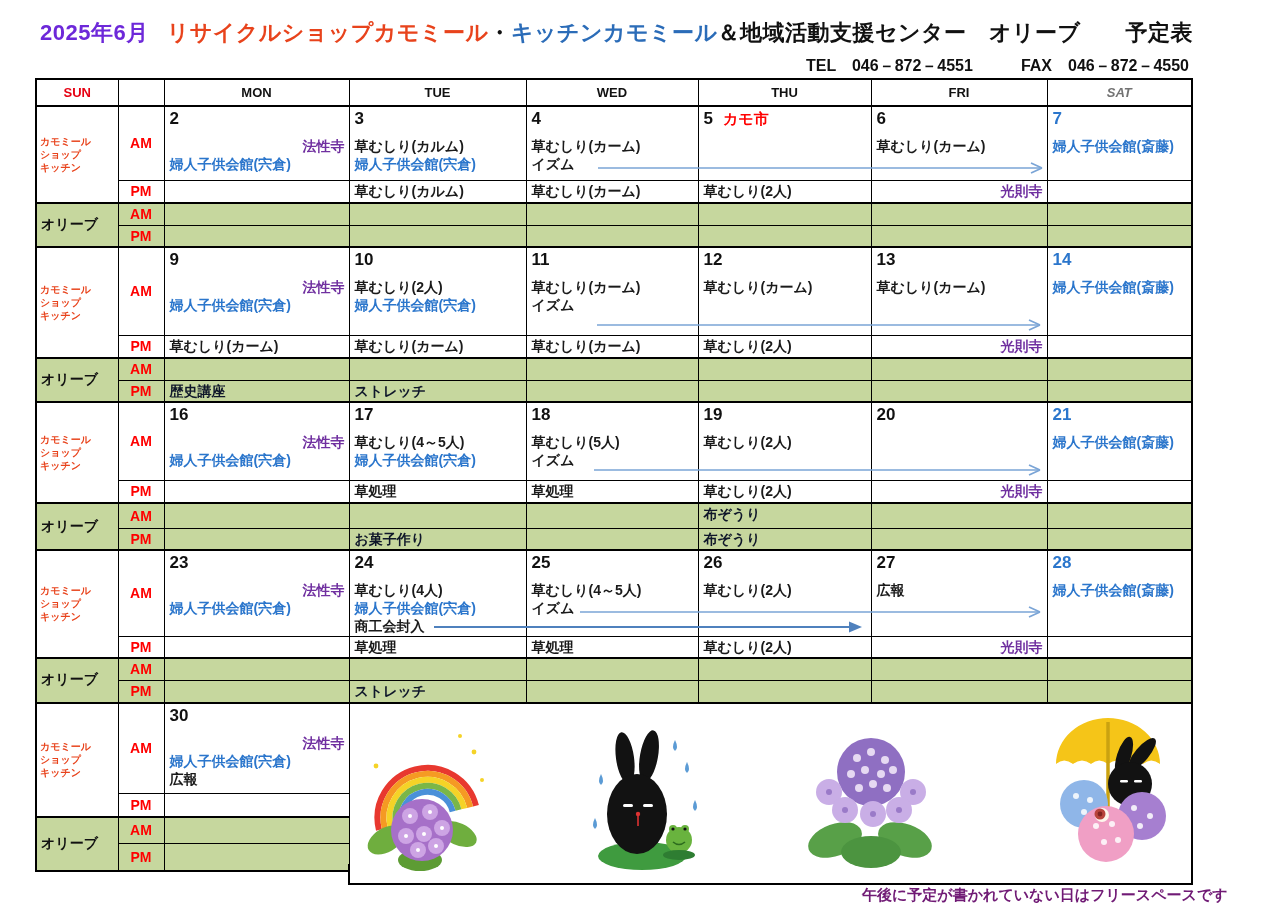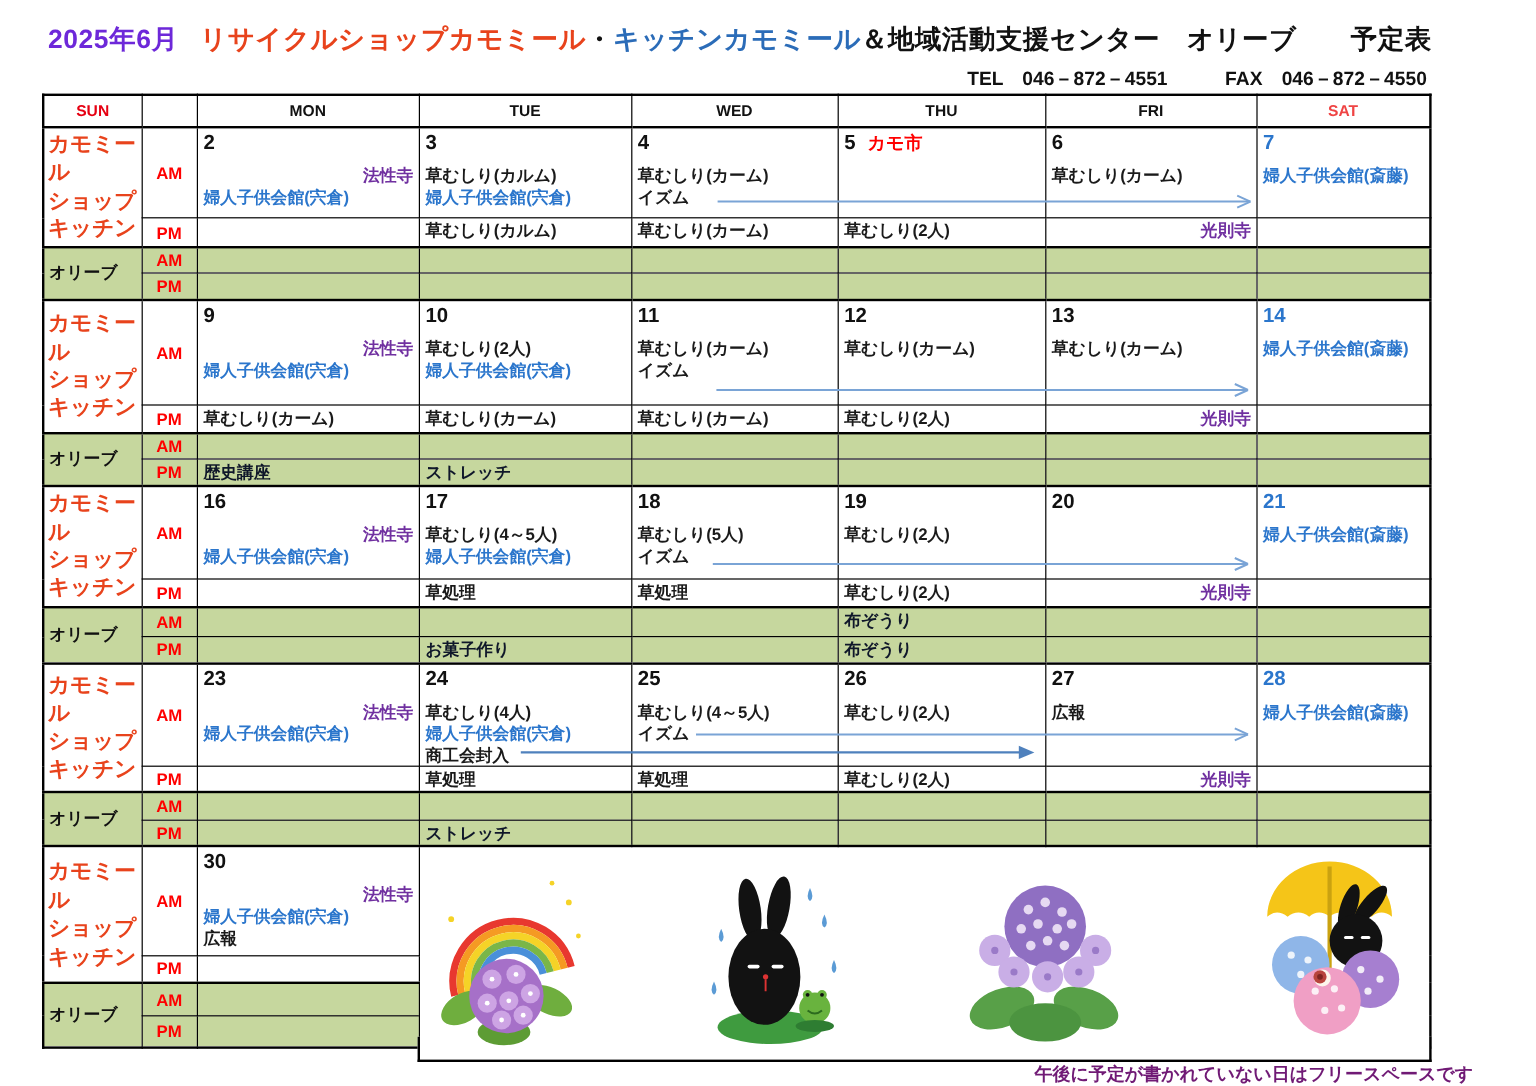--- a/index.html
+++ b/index.html
@@ -13,24 +13,24 @@
   .t-red{color:#e8431c;}
   .t-dot{color:#111;}
   .t-blue{color:#2b6cb8;}
   .t-black{color:#111;}
   .contact{position:absolute;left:806px;top:56px;font-size:16px;font-weight:bold;color:#111;white-space:nowrap;}
   
   table{position:absolute;left:35px;top:78px;border-collapse:collapse;table-layout:fixed;border:2px solid #000;}
   td,th{border:1px solid #000;padding:0;margin:0;overflow:hidden;}
   thead th{height:25px;font-size:13px;font-weight:bold;text-align:center;border-bottom:2px solid #000;color:#111;}
   thead th.sun{color:#e60012;}
-  thead th.sat{color:#ef4444;}
+  thead th.sat{color:#737373;font-style:italic;}
   tr.amrow td, tr.amrow th{border-top:2px solid #000;}
   tr.oamrow td, tr.oamrow th{border-top:2px solid #000;}
-  .glabel{color:#e8431c;font-size:18px;font-weight:bold;text-align:left;vertical-align:middle;padding:2px 3px;line-height:1.3;background:#fff;}
+  .glabel{color:#e8431c;font-size:10px;font-weight:bold;text-align:left;vertical-align:middle;padding:14px 3px;line-height:1.3;background:#fff;}
   .olabel{color:#111;font-size:14px;font-weight:bold;text-align:left;vertical-align:middle;padding:2px 4px;background:#c6d79e;}
   .ampm{color:#ff0000;font-size:14px;font-weight:bold;text-align:center;vertical-align:middle;}
   .olive{background:#c6d79e;}
   .day{vertical-align:top;text-align:left;padding:1px 4px 0 5px;font-size:14px;font-weight:bold;line-height:1.3;background:#fff;}
   .day.olive{background:#c6d79e;}
   .daynum{font-size:17px;font-weight:bold;color:#111;}
   .satnum{color:#2b76cc;}
   .badge{color:#ff0000;font-size:15px;font-weight:bold;margin-left:10px;}
   .lines{margin-top:7px;}
   .pmcell div, .ocelltxt{line-height:1.35;}

